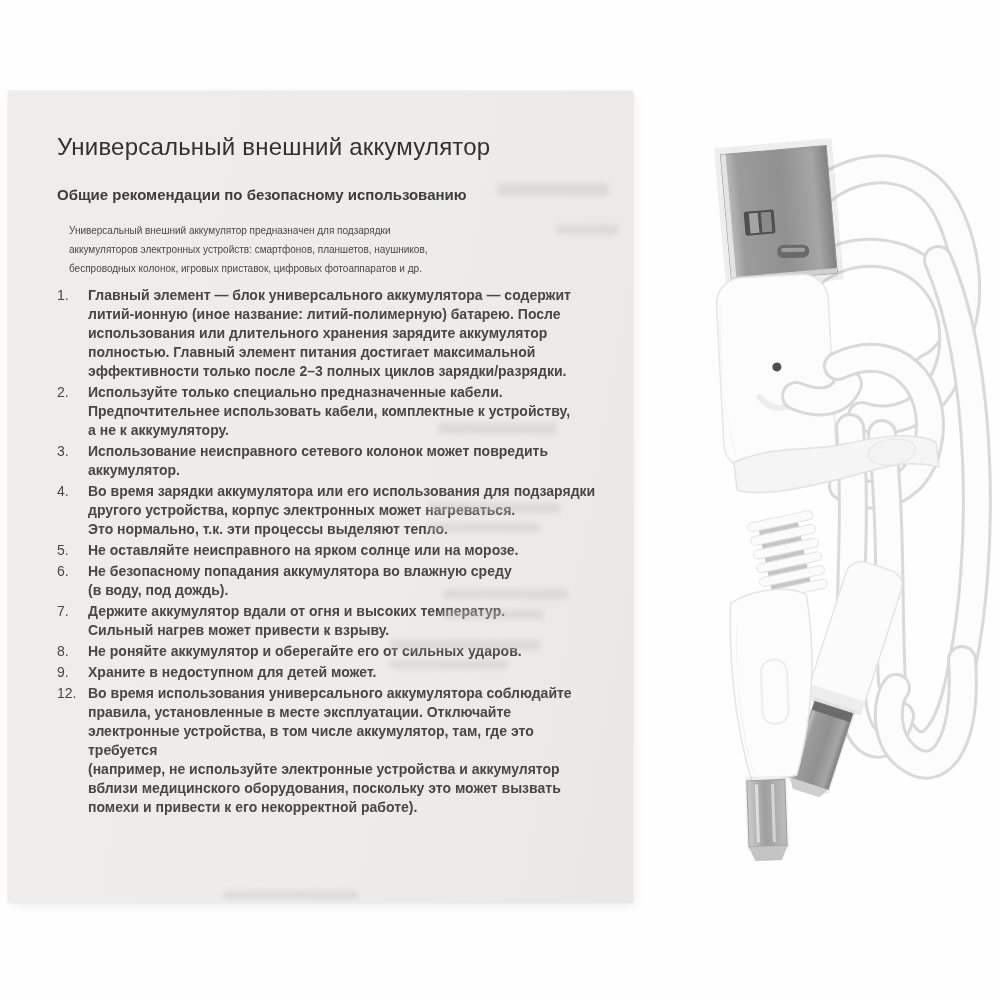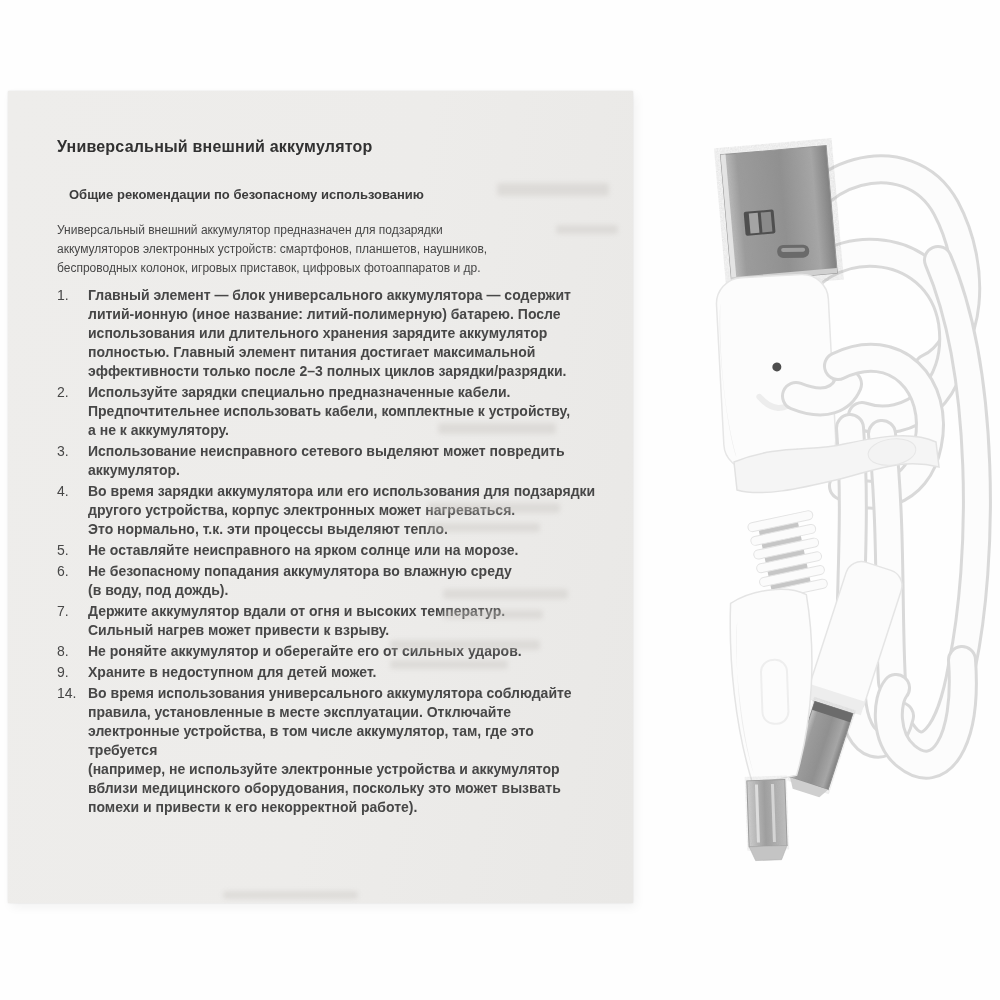--- a/index.html
+++ b/index.html
@@ -12,28 +12,28 @@
   .stage{position:relative;width:1000px;height:1000px;background:#fefefe;overflow:hidden;}
 
   
   .paper{
     position:absolute;left:8px;top:91px;width:625px;height:812px;
     background:linear-gradient(100deg,#eeedeb 0%,#edecea 55%,#e9e8e6 100%);
     box-shadow:0 0 2px rgba(0,0,0,.10), 3px 4px 10px rgba(0,0,0,.05);
   }
   .paper-inner{position:absolute;left:49px;top:42px;width:548px;}
   .doc-title{
-    margin:0;font-size:16px;line-height:28px;font-weight:bold;
+    margin:0;font-size:24px;line-height:28px;font-weight:normal;
     color:#313131;letter-spacing:.2px;
   }
   .doc-subtitle{
-    margin:25px 0 0 12px;font-size:13px;line-height:18px;font-weight:bold;color:#3c3c3c;
+    margin:25px 0 0 0;font-size:15px;line-height:18px;font-weight:bold;color:#3c3c3c;
   }
   .doc-intro{
-    margin:17px 0 0 0;font-size:12px;line-height:19px;color:#474747;
+    margin:17px 0 0 12px;font-size:10px;line-height:19px;color:#474747;
     white-space:pre-line;width:535px;
   }
   ol.safety{list-style:none;margin:8px 0 0 0;padding:0;width:545px;}
   ol.safety li{display:flex;margin:0 0 2px 0;font-size:14px;line-height:19px;color:#474747;}
   ol.safety .num{flex:0 0 31px;}
   ol.safety .txt{flex:1;white-space:pre-line;font-weight:bold;}
 
   
   .ghost{
     position:absolute;background:#c9c6c2;opacity:.42;border-radius:3px;
@@ -59,27 +59,27 @@
           <li>
             <span class="num">1.</span>
             <span class="txt">Главный элемент — блок универсального аккумулятора — содержит
 литий-ионную (иное название: литий-полимерную) батарею. После
 использования или длительного хранения зарядите аккумулятор
 полностью. Главный элемент питания достигает максимальной
 эффективности только после 2–3 полных циклов зарядки/разрядки.</span>
           </li>
           <li>
             <span class="num">2.</span>
-            <span class="txt">Используйте зарядки специально предназначенные кабели.
+            <span class="txt">Используйте только специально предназначенные кабели.
 Предпочтительнее использовать кабели, комплектные к устройству,
 а не к аккумулятору.</span>
           </li>
           <li>
             <span class="num">3.</span>
-            <span class="txt">Использование неисправного сетевого выделяют может повредить
+            <span class="txt">Использование неисправного сетевого колонок может повредить
 аккумулятор.</span>
           </li>
           <li>
             <span class="num">4.</span>
             <span class="txt">Во время зарядки аккумулятора или его использования для подзарядки
 другого устройства, корпус электронных может нагреваться.
 Это нормально, т.к. эти процессы выделяют тепло.</span>
           </li>
           <li>
             <span class="num">5.</span>
@@ -97,21 +97,21 @@
           </li>
           <li>
             <span class="num">8.</span>
             <span class="txt">Не роняйте аккумулятор и оберегайте его от сильных ударов.</span>
           </li>
           <li>
             <span class="num">9.</span>
             <span class="txt">Храните в недоступном для детей может.</span>
           </li>
           <li>
-            <span class="num">14.</span>
+            <span class="num">12.</span>
             <span class="txt">Во время использования универсального аккумулятора соблюдайте
 правила, установленные в месте эксплуатации. Отключайте
 электронные устройства, в том числе аккумулятор, там, где это требуется
 (например, не используйте электронные устройства и аккумулятор
 вблизи медицинского оборудования, поскольку это может вызвать
 помехи и привести к его некорректной работе).</span>
           </li>
         </ol>
     </div>
 

